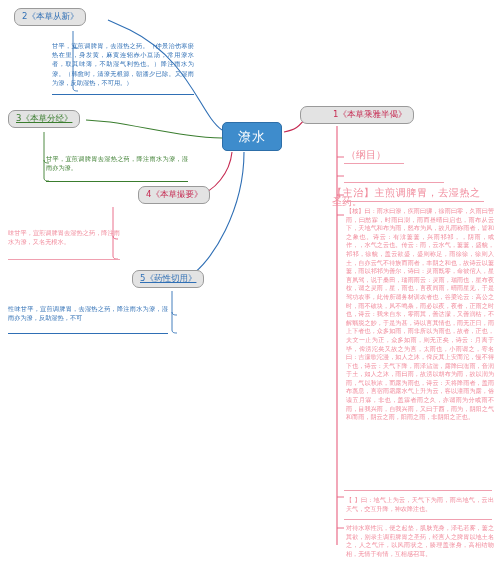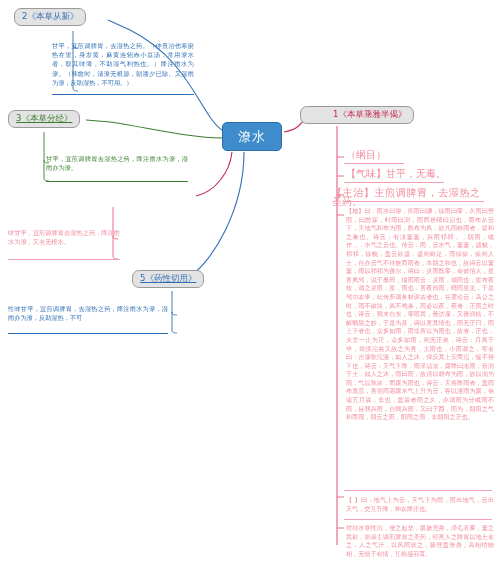--- a/index.html
+++ b/index.html
@@ -104,35 +104,33 @@
   <div class="center">潦水</div>
 
   <div class="chip blue" style="left:14px;top:8px;">2《本草从新》</div>
   <div class="leaf blue" style="left:52px;top:41px;width:142px;">甘平，宜煎调脾胃，去湿热之药。（仲景治伤寒瘀热在里，身发黄，麻黄连轺赤小豆汤，常用潦水者，取其味薄，不助湿气利热也。）降注雨水为潦。（韩愈时，清潦无根源，朝潘夕已除。又湿雨为潦，反助湿热，不可用。）</div>
   <div class="ul blue" style="left:52px;top:94px;width:142px;"></div>
 
   <div class="chip green" style="left:8px;top:110px;text-decoration:underline;">3《本草分经》</div>
   <div class="leaf green" style="left:46px;top:154px;width:142px;">甘平，宜煎调脾胃去湿热之药，降注雨水为潦，湿雨亦为潦。</div>
   <div class="ul green" style="left:46px;top:181px;width:142px;"></div>
 
+  <div class="chip red" style="left:138px;top:186px;">4《本草撮要》</div>
   <div class="leaf redlight" style="left:8px;top:228px;width:112px;">味甘平，宜煎调脾胃去湿热之药，降注雨水为潦，又名无根水。</div>
   <div class="ul redl" style="left:8px;top:259px;width:112px;"></div>
 
   <div class="chip blue" style="left:132px;top:270px;text-decoration:underline;">5《药性切用》</div>
   <div class="leaf blue" style="left:8px;top:304px;width:160px;">性味甘平，宜煎调脾胃，去湿热之药，降注雨水为潦，湿雨亦为潦，反助湿热，不可</div>
   <div class="ul blue" style="left:8px;top:333px;width:160px;"></div>
 
   <div class="chip red" style="left:300px;top:106px;padding-left:32px;">1《本草乘雅半偈》</div>
 
   <div class="leaf redlight tiny" style="left:346px;top:150px;width:145px;">（纲目）</div>
   <div class="ul redl" style="left:344px;top:163px;width:60px;"></div>
 
-  <div class="leaf redlight tiny" style="left:346px;top:169px;width:145px;">
-    <span>【气味】</span><span>甘平，无毒。</span>
-  </div>
   <div class="ul redl" style="left:344px;top:182px;width:100px;"></div>
 
   <div class="leaf redlight tiny" style="left:332px;top:188px;width:148px;">
     <span>【主治】</span><span>主煎调脾胃，去湿热之圣药。</span>
   </div>
   <div class="ul redl" style="left:344px;top:201px;width:140px;"></div>
 
   <div class="leaf redlight den" style="left:346px;top:207px;width:148px;">
     <span>【核】</span><span>曰：雨水曰潦，疾雨曰骤，徐雨曰零，久雨曰苦雨，曰愁霖，时雨曰澍，雨而昼晴曰启也，雨布从云下，天地气和布为雨，怒布为风，故凡雨称雨者，皆和之象也。诗云：有渰萋萋，兴雨祁祁，，阴雨，或作，，水气之云也。传云：雨，云水气，萋萋，盛貌，祁祁，徐貌，盖云欲盛，盛则称足，雨徐徐，徐则入土，自亦云气不待族而雨者，丰阴之和也，故诗云以萋萋，雨以祁祁为善尔，诗曰：灵雨既零，命彼倌人，星言夙驾，说于桑田，瑞雨雨云：灵雨，瑞雨也，星布夜桉，谓之灵雨，星，雨也，言夜间雨，晴雨星见，于是驾功农事，此传所谓务材训农者也，谷梁论云：高公之时，雨不破块，风不鸣条，雨必以夜，夜者，正雨之时也，诗云：我来自东，零雨其，善达濛，又善润枯，不解翳脱之妙，于是为甚，诗以言其情也，雨无正日，雨上下者也，众多如雨，雨非所以为雨也，故者，正也，夫文一止为正，众多如雨，则无正矣，诗云：月离于毕，俾滂沱矣又故之为言，太雨也，小雨谓之，雩名曰：吉濛歌沱漫，如人之沐，俾反其上安而沱，慢不得下也，诗云：天气下降，雨泽沾濡，露降曰濡雨，音润于土，如人之沐，雨曰雨，故滂以胡布为雨，故以润为雨，气以秋浓，而露为雨也，诗云：天将降雨者，盖雨布蒸息，言宿雨霜露水气上升为云，客以潼雨为露，俗读五月霖，非也，盖霖者雨之久，亦谓雨为分或雨不雨，目我兴雨，自我兴雨，又曰于西，雨为，阴阳之气和而雨，阴云之雨，阳雨之雨，非阴阳之正也。</span>
   </div>

